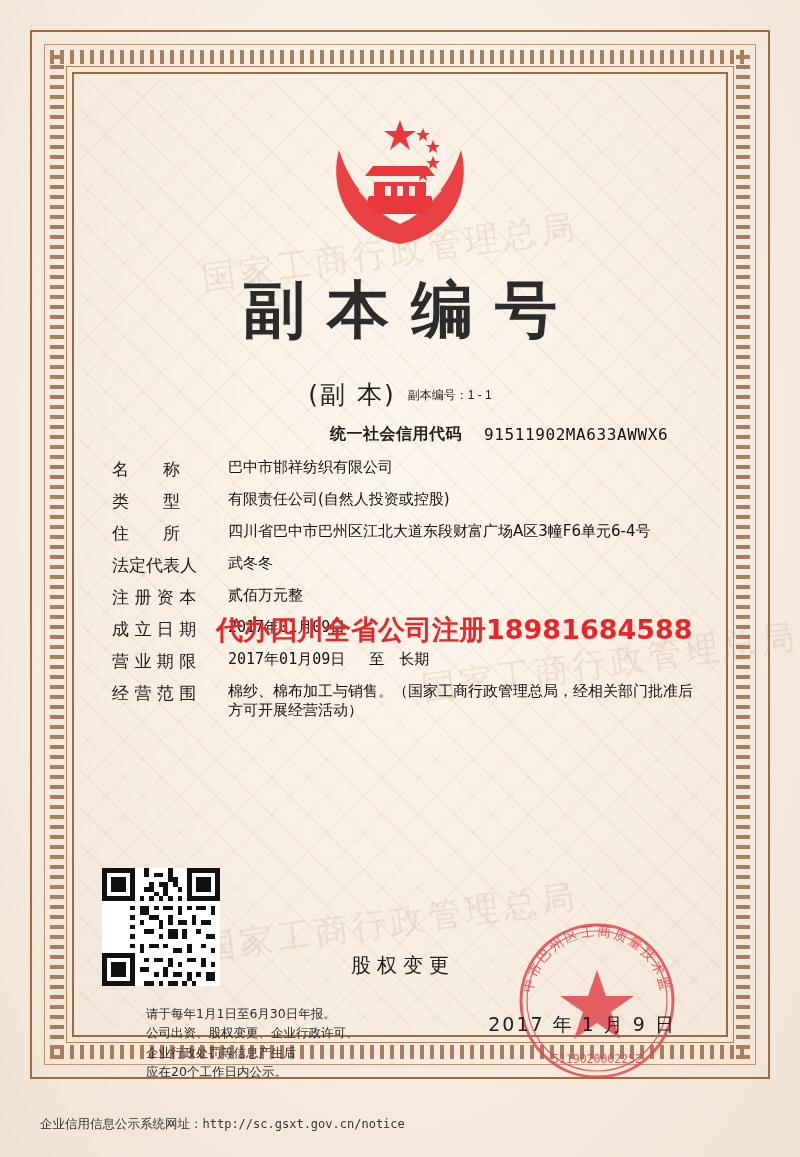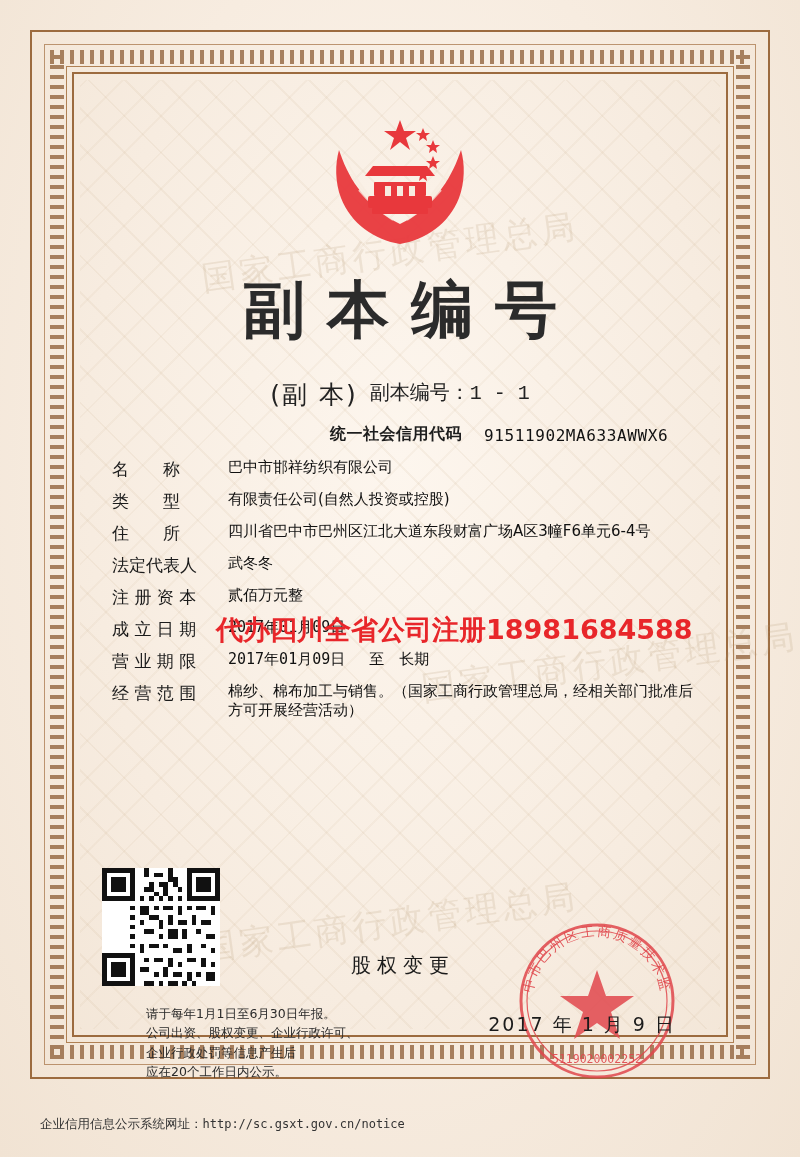--- a/index.html
+++ b/index.html
@@ -111,35 +111,35 @@
     top: 378px; left: 0; right: 0;
     text-align: center;
   }
   .subtitle {
     font-family: "DejaVu Sans", sans-serif;
     font-size: 25px;
     color: #222;
     letter-spacing: 2px;
   }
   .copy-no {
-    font-family: Liberation Mono, monospace;
-    font-size: 20px;
+    font-family: Liberation Sans, sans-serif;
+    font-size: 12px;
     color: #222;
     margin-left: 12px;
     position: relative;
     top: -4px;
   }
 
   
   .credit-row {
     position: absolute;
     top: 424px;
     left: 330px;
     display: flex;
-    align-items: flex-end;
+    align-items: center;
     gap: 22px;
   }
   .credit-label {
     font-family: "DejaVu Sans", sans-serif;
     font-size: 16px;
     color: #1d1d1d;
     font-weight: bold;
     letter-spacing: .5px;
   }
   .credit-value {

